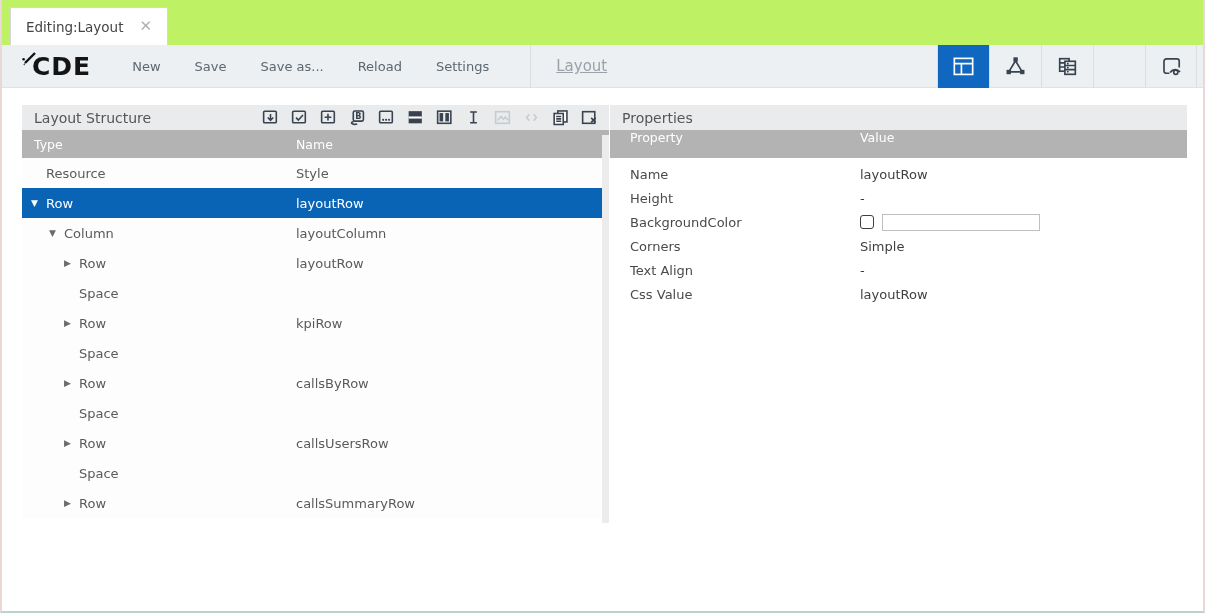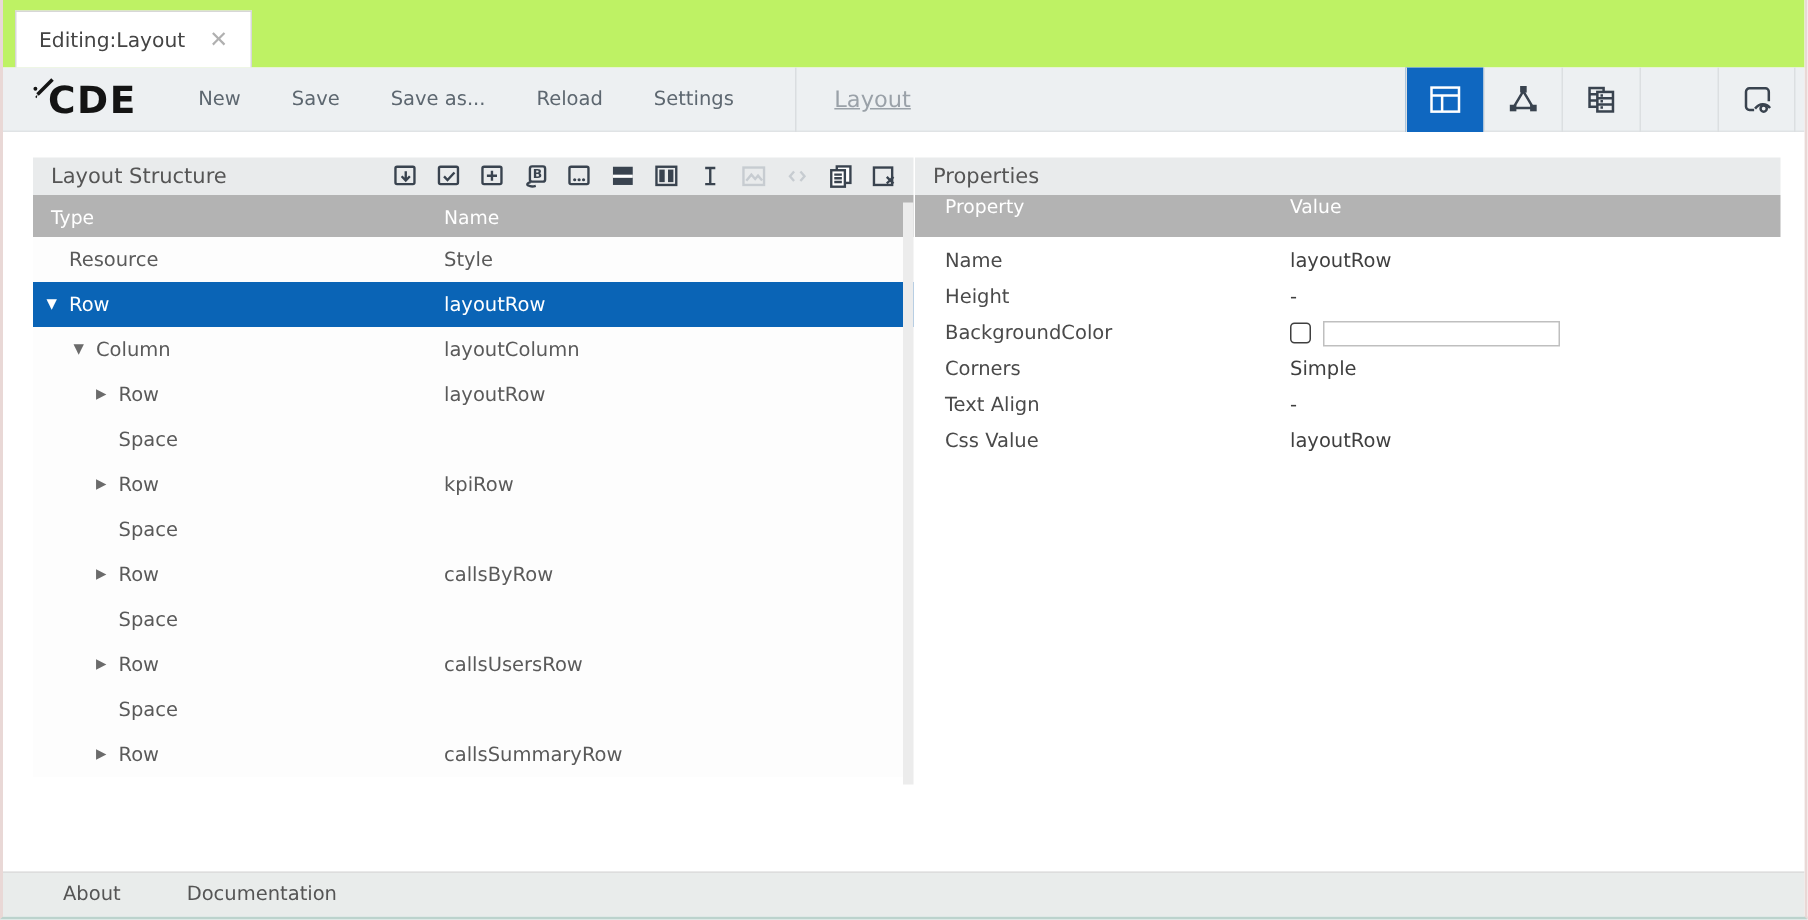--- a/index.html
+++ b/index.html
@@ -364,18 +364,14 @@
           <span class="pvalue">-</span>
         </div>
         <div class="prow">
           <span class="plabel">Css Value</span>
           <span class="pvalue">layoutRow</span>
         </div>
       </div>
     </div>
   </div>
 
-  <div class="footer">
-    <span class="footer-link">About</span>
-    <span class="footer-link">Documentation</span>
-  </div>
 
 </div>
 
 </body></html>

